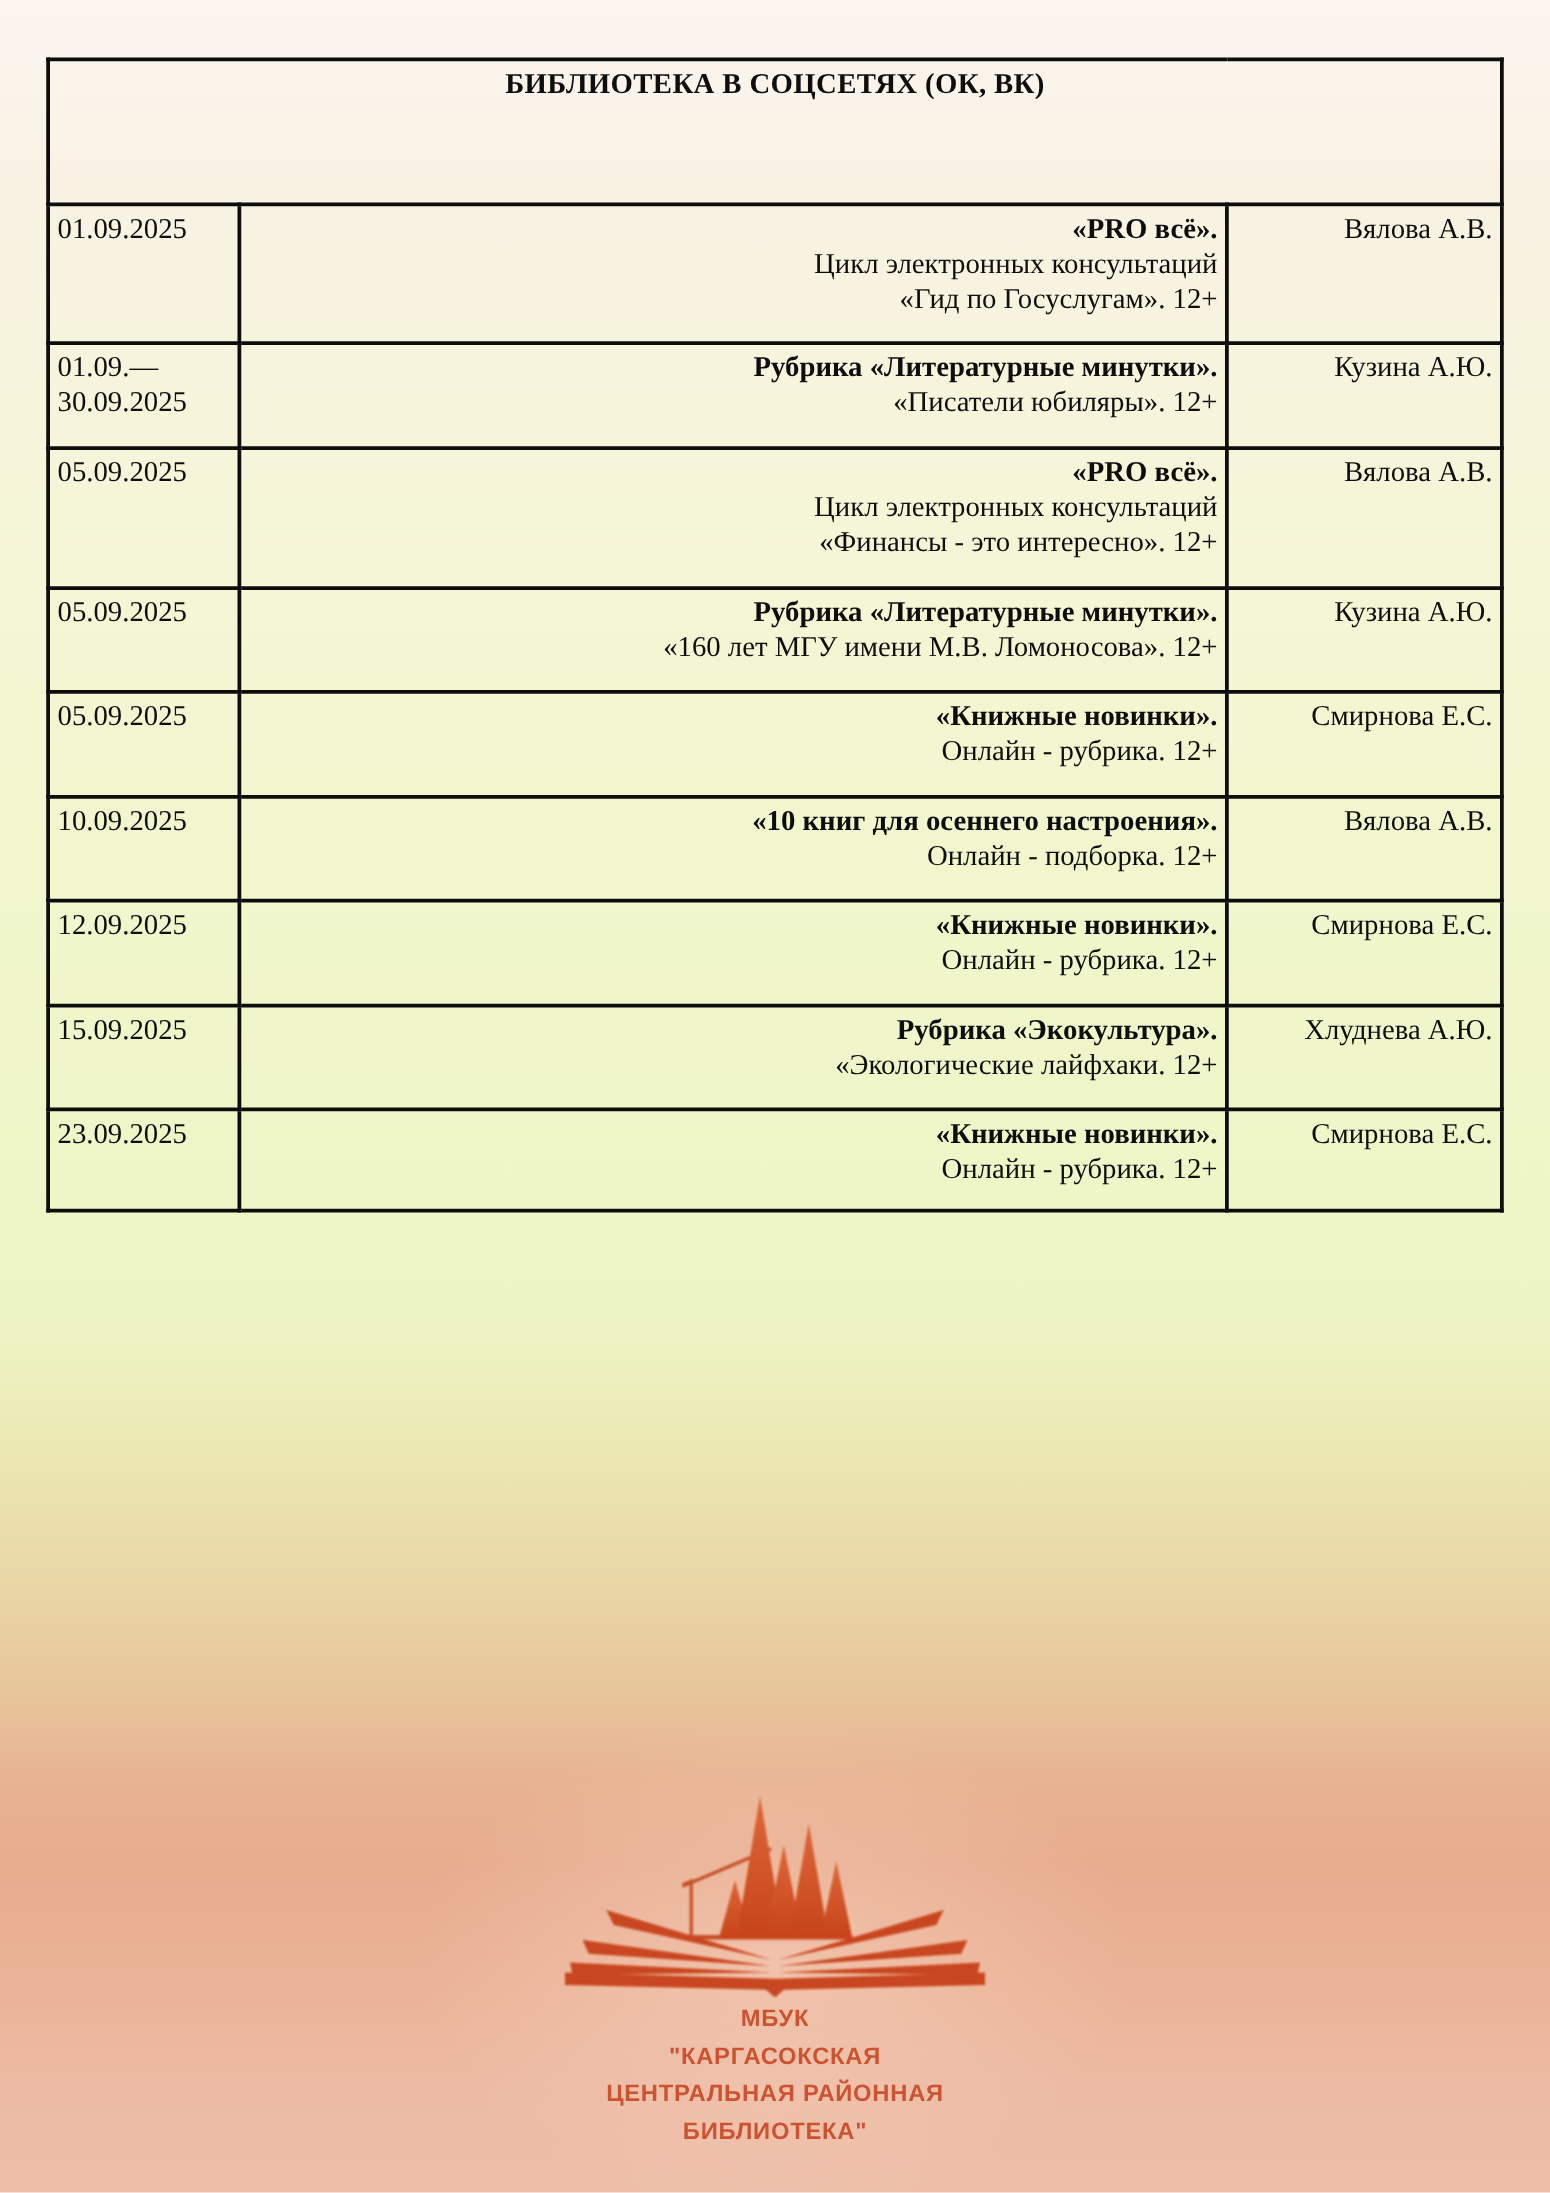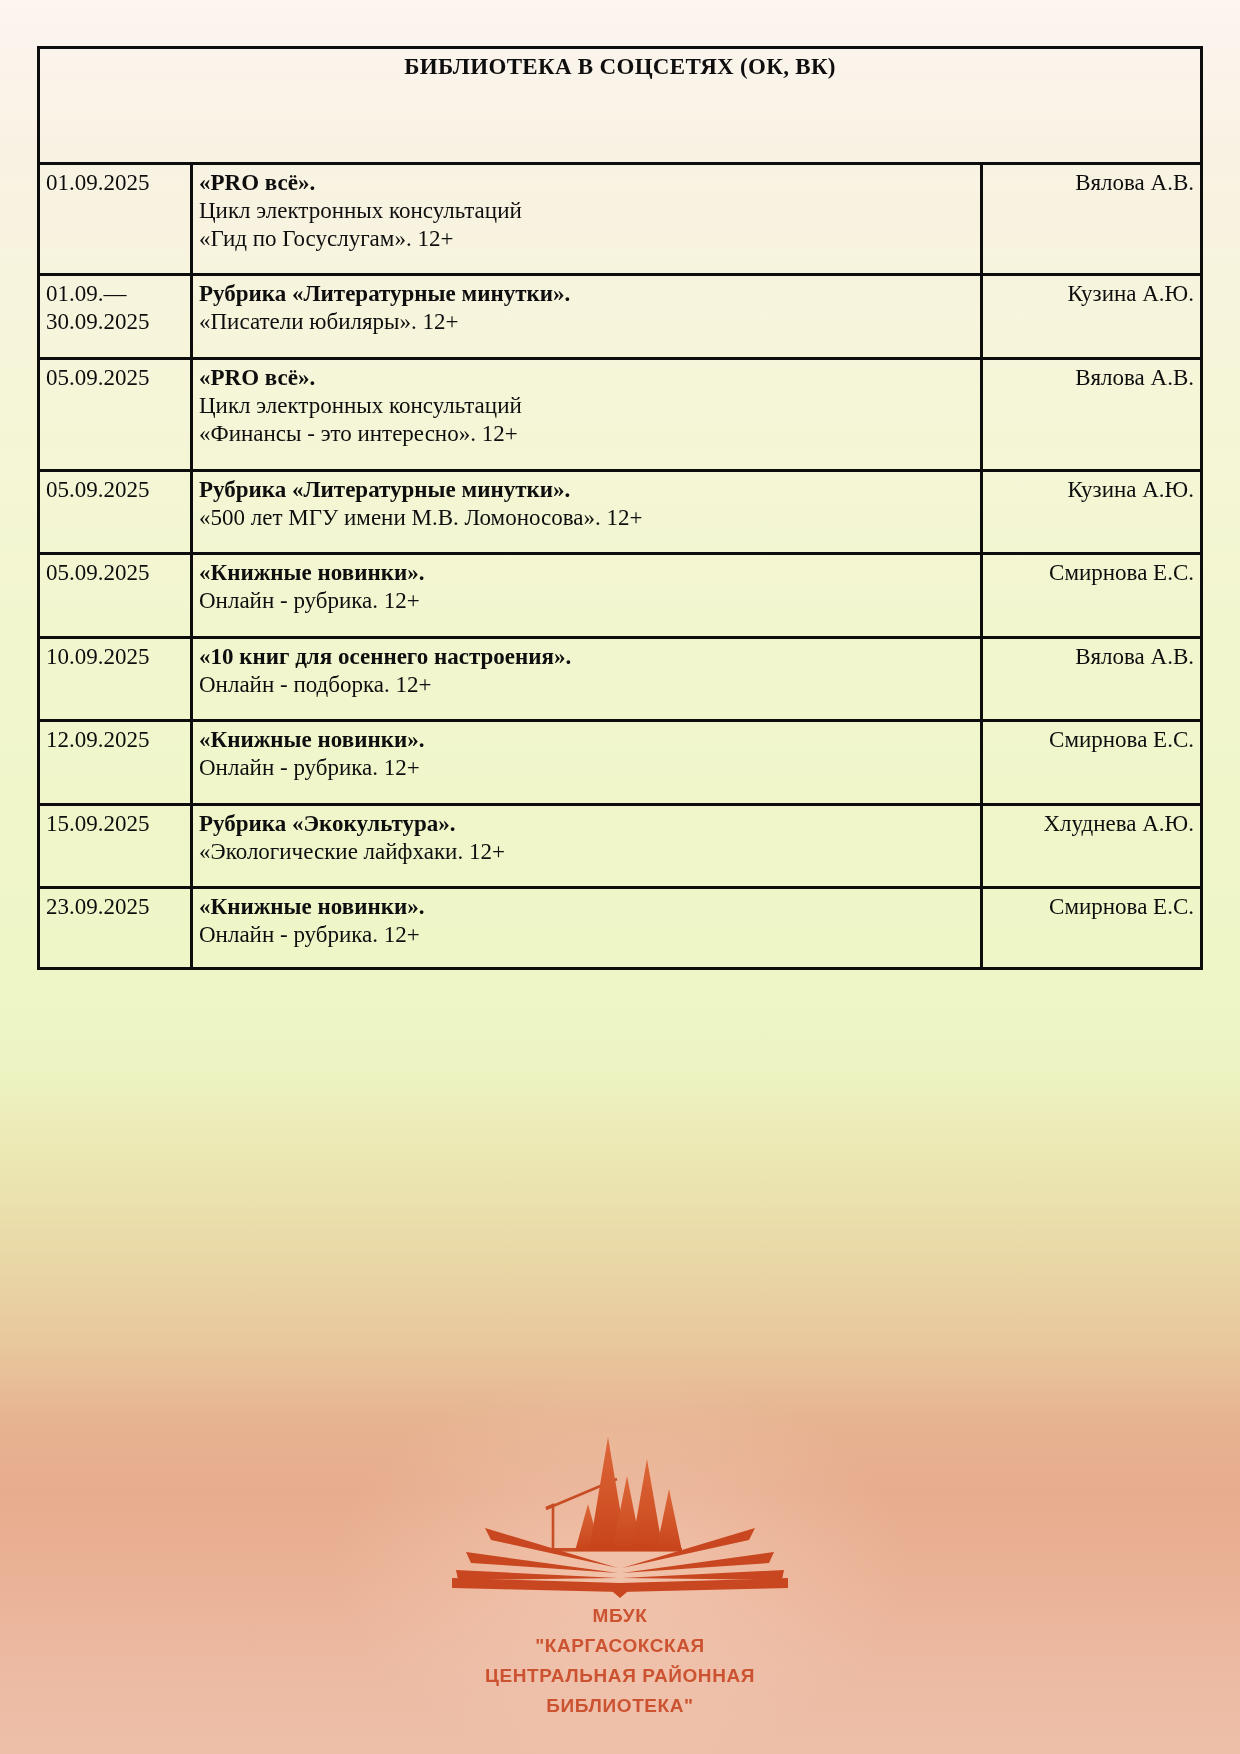--- a/index.html
+++ b/index.html
@@ -42,21 +42,21 @@
   th.title-cell{
     height:105px;
     vertical-align:middle;
     text-align:center;
     font-weight:bold;
     font-size:30px;line-height:34px;
     letter-spacing:0.3px;
     padding-bottom:16px;
   }
   td.date-cell{text-align:left;padding-left:9px;white-space:nowrap;}
-  td.event-cell{text-align:left;padding-left:12px;padding-right:12px;}
+  td.event-cell{text-align:right;padding-left:12px;padding-right:12px;}
   td.person-cell{text-align:right;}
   .ev-title{font-weight:bold;}
 
   .logo{
     position:absolute;left:0;top:1420px;width:1240px;
     text-align:center;
     pointer-events:none;
   }
   .logo svg{display:block;margin:0 auto;filter:blur(0.7px);opacity:0.96;}
   .logo-text{
@@ -119,21 +119,21 @@
             <div>«Финансы - это интересно». 12+</div>
           </td>
       <td class="person-cell">Вялова А.В.</td>
     </tr>
         <tr style="height: 83px;">
       <td class="date-cell">
             <div>05.09.2025</div>
           </td>
       <td class="event-cell">
             <div class="ev-title">Рубрика «Литературные минутки».</div>
-            <div>«500 лет МГУ имени М.В. Ломоносова». 12+</div>
+            <div>«160 лет МГУ имени М.В. Ломоносова». 12+</div>
           </td>
       <td class="person-cell">Кузина А.Ю.</td>
     </tr>
         <tr style="height: 84px;">
       <td class="date-cell">
             <div>05.09.2025</div>
           </td>
       <td class="event-cell">
             <div class="ev-title">«Книжные новинки».</div>
             <div>Онлайн - рубрика. 12+</div>

